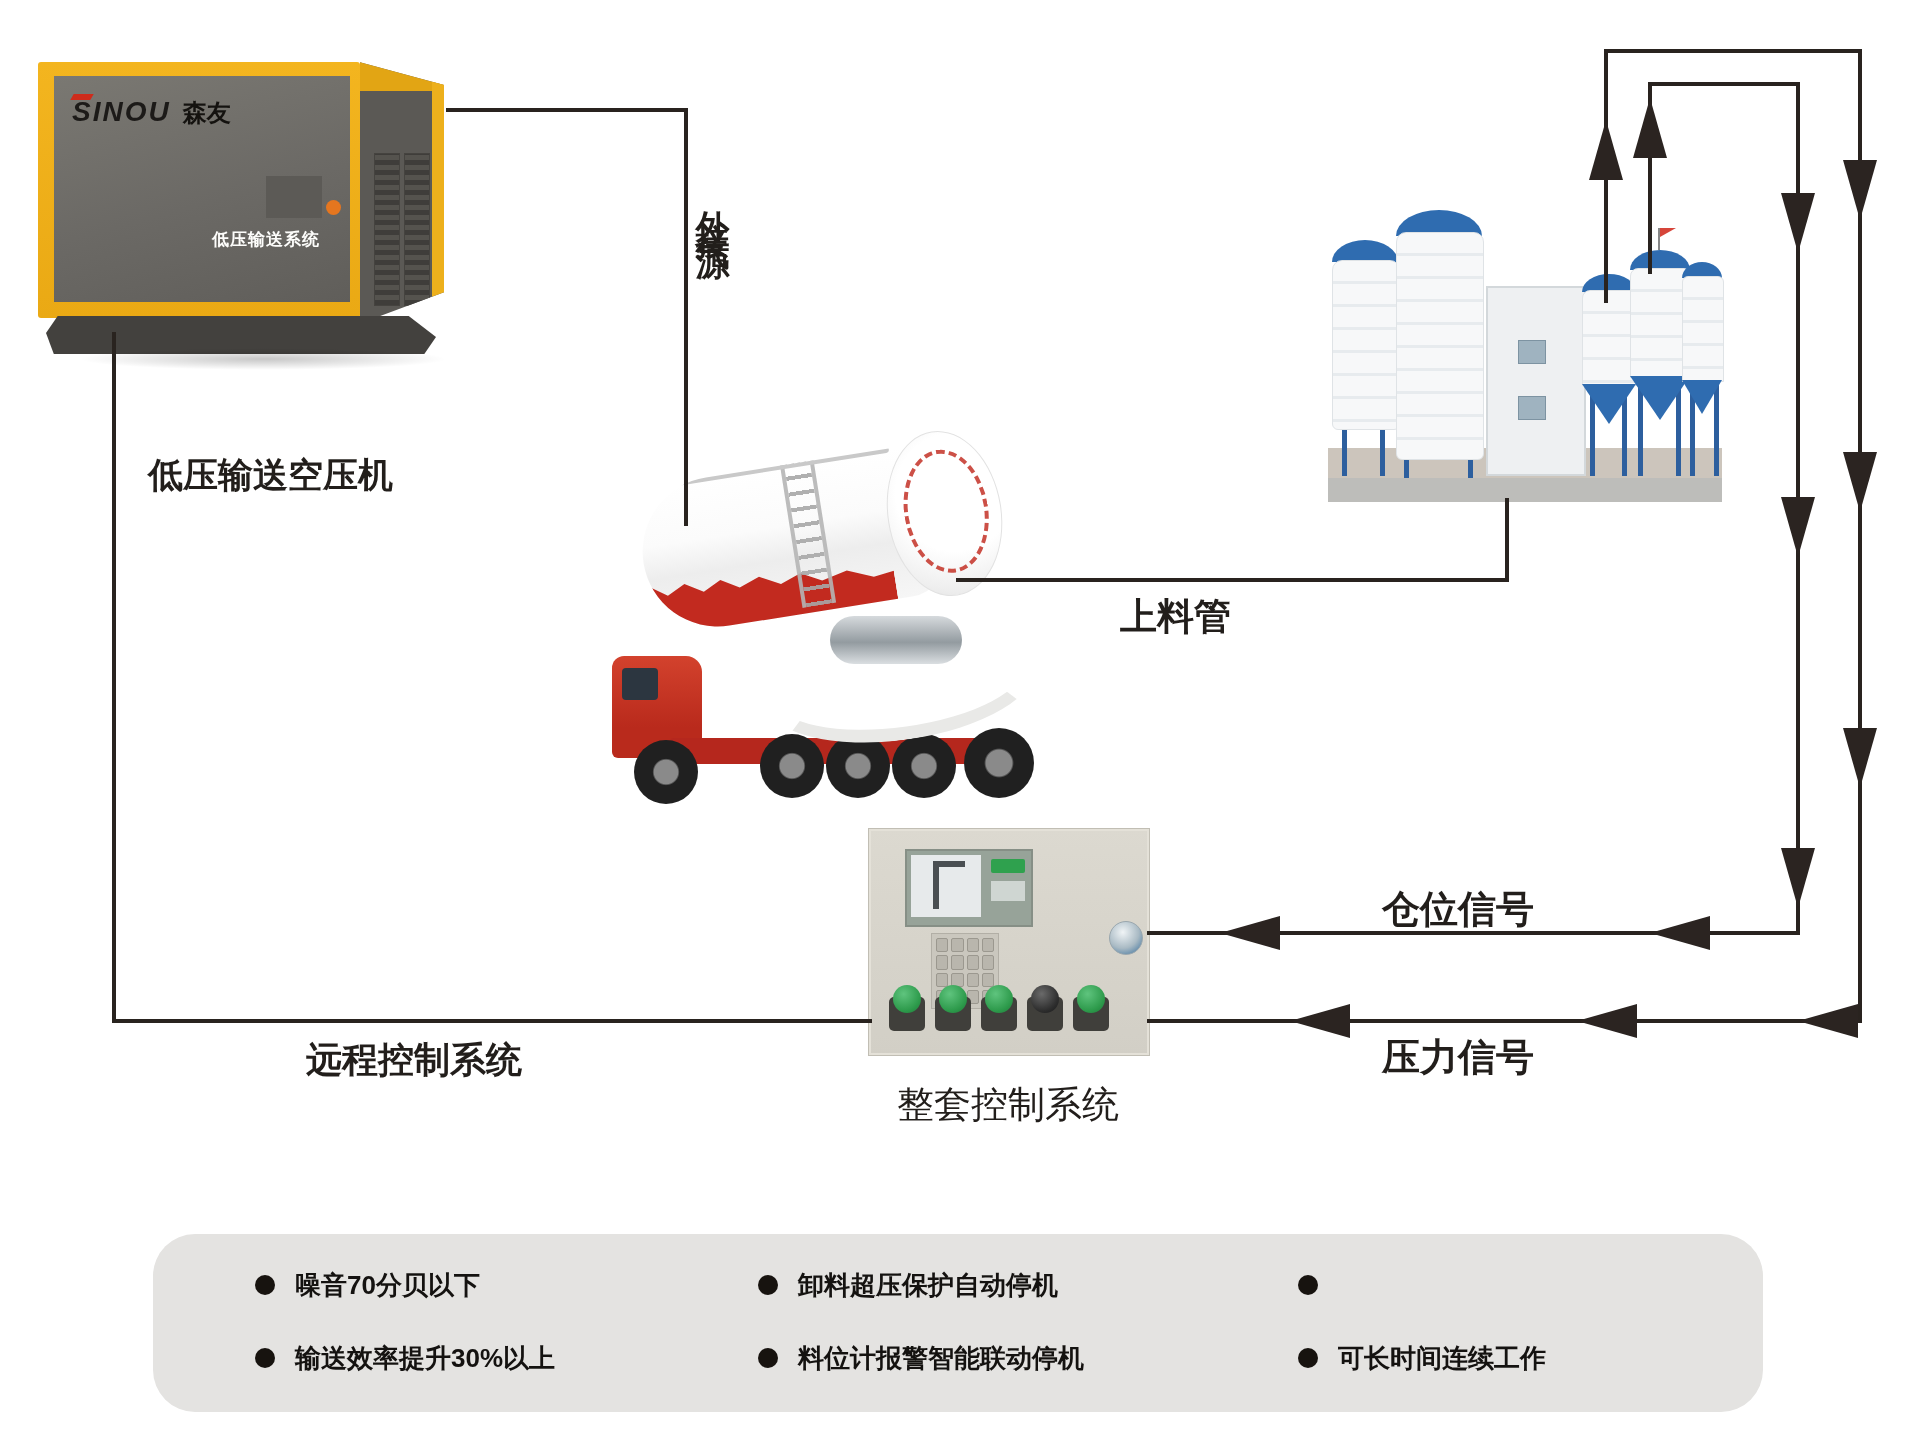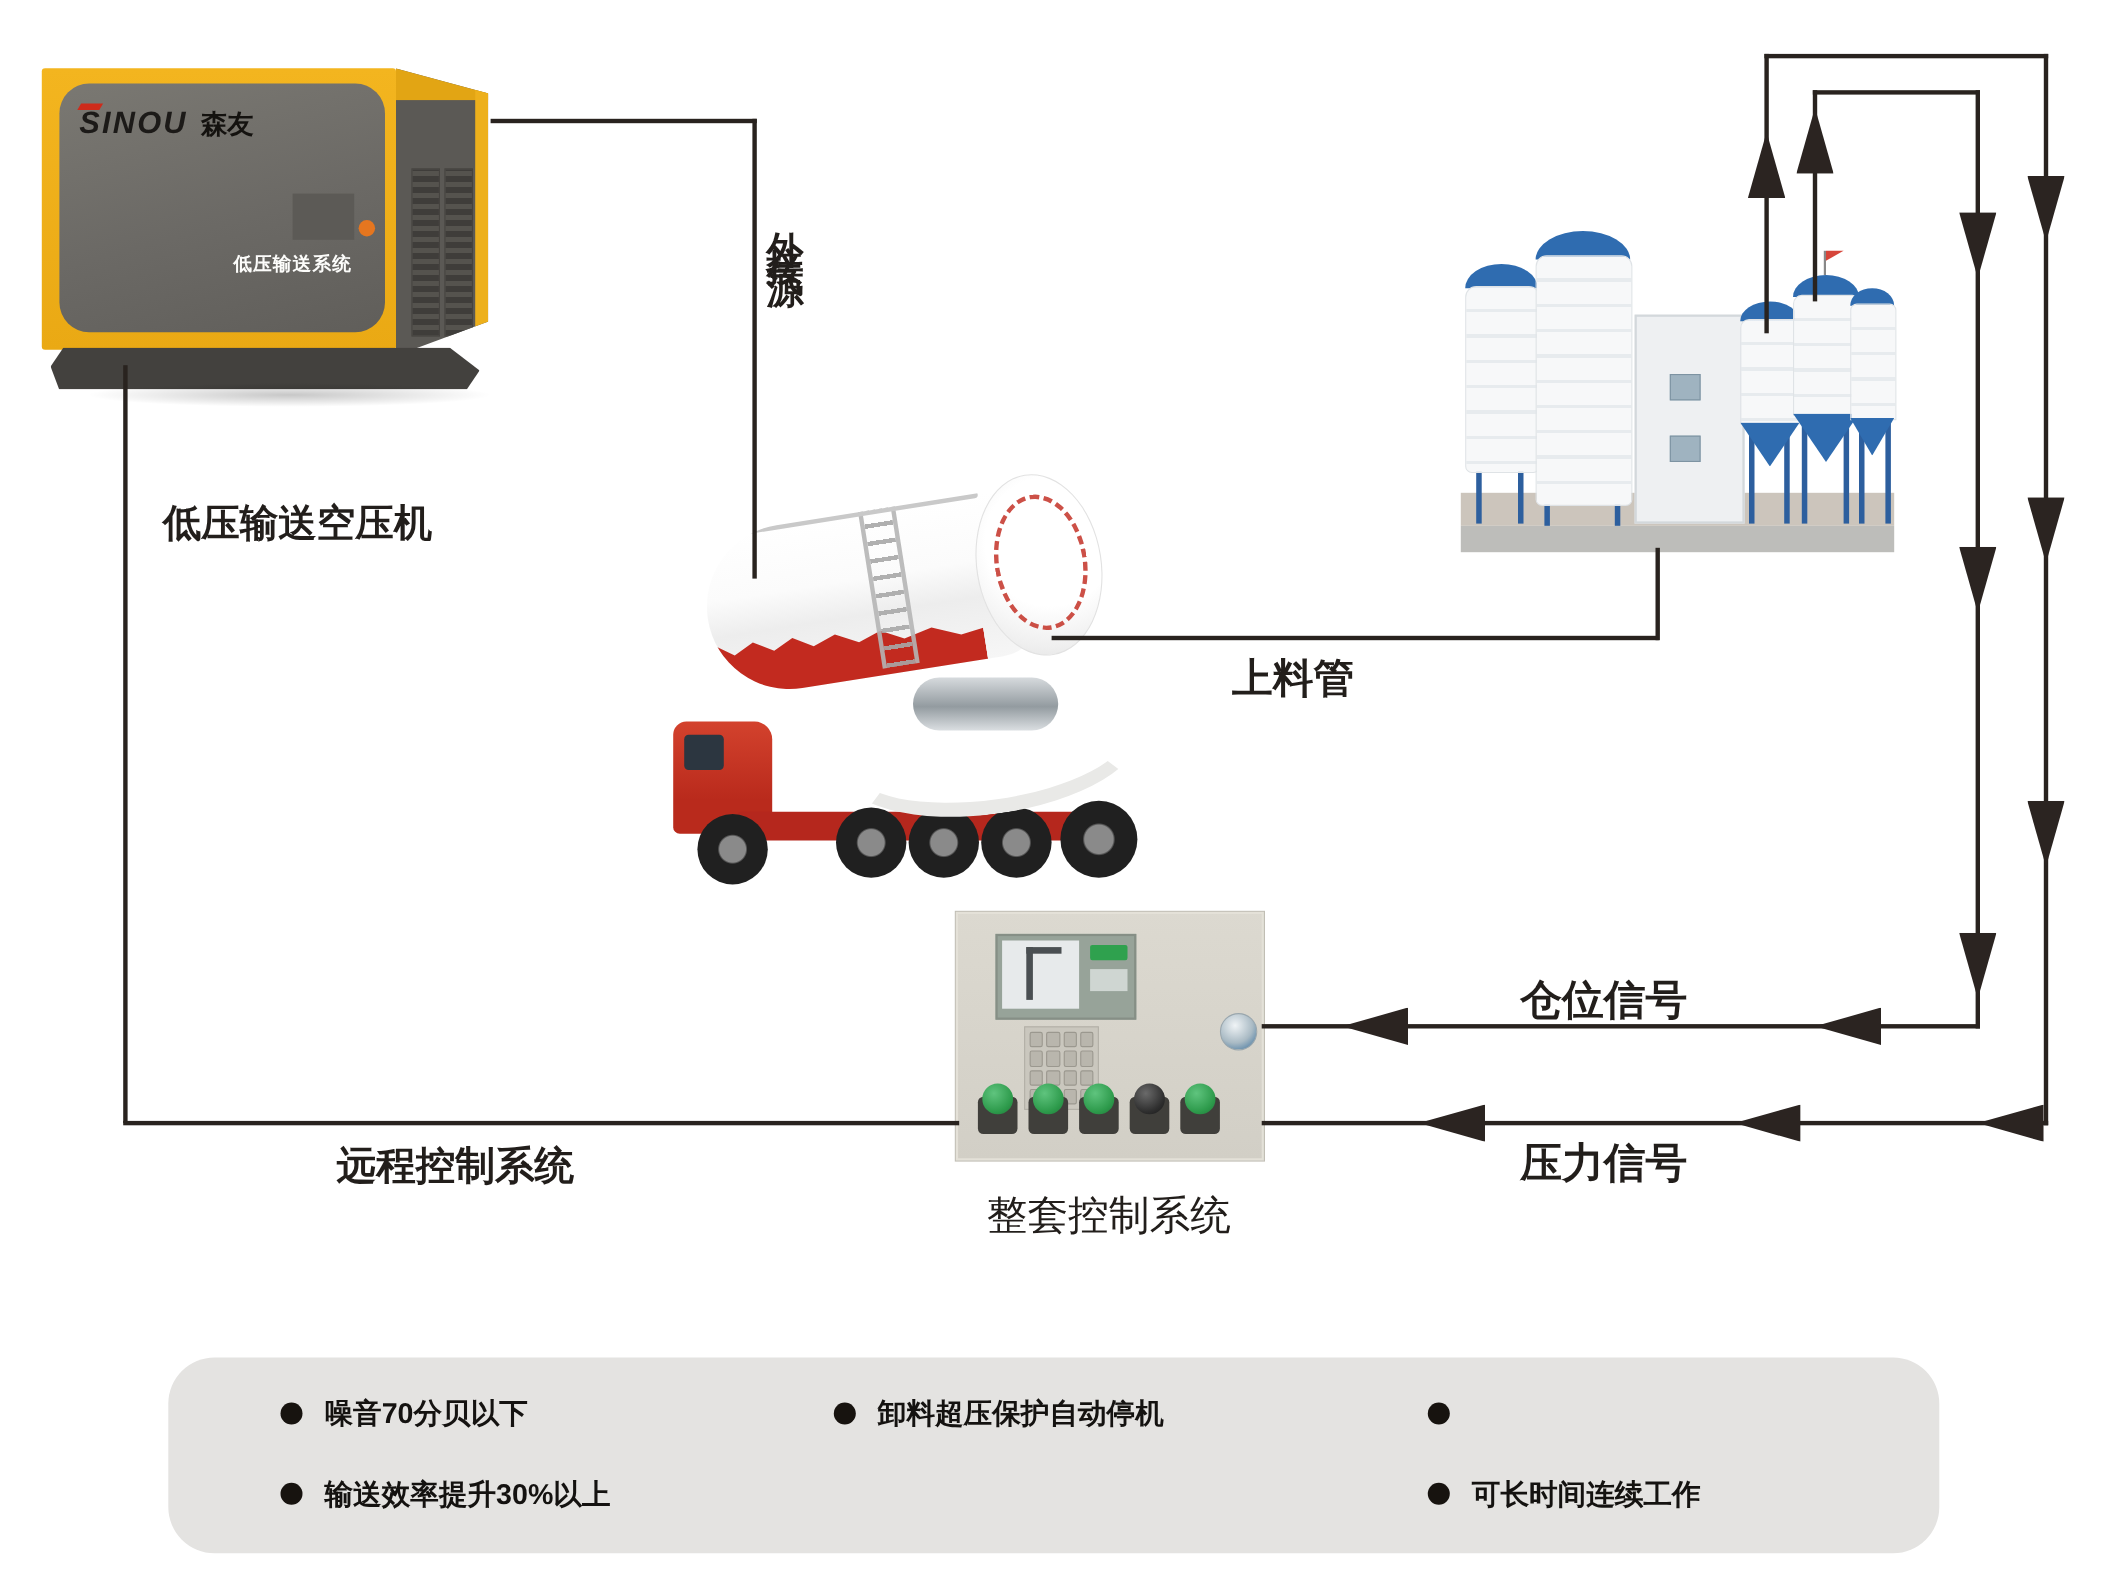--- a/index.html
+++ b/index.html
@@ -11,21 +11,21 @@
   .ah.up{width:34px;height:60px;clip-path:polygon(50% 0,100% 100%,0 100%);}
   .ah.down{width:34px;height:60px;clip-path:polygon(50% 100%,100% 0,0 0);}
   .ah.left{width:60px;height:34px;clip-path:polygon(0 50%,100% 0,100% 100%);}
   
   .lbl{position:absolute;color:#221e1b;font-weight:600;white-space:nowrap;}
   .lbl.vert{writing-mode:vertical-rl;letter-spacing:12px;font-size:34px;line-height:1;}
   .lbl.center{text-align:center;white-space:normal;}
   
   .compressor{position:absolute;left:38px;top:48px;width:410px;height:312px;}
   .comp-front{position:absolute;left:0;top:14px;width:322px;height:256px;background:linear-gradient(180deg,#f3b51f,#eaa914);border-radius:3px;}
-  .comp-panel{position:absolute;left:16px;top:14px;width:296px;height:226px;background:linear-gradient(165deg,#7a7872,#6b6965 55%,#605e5a);border-radius:27px;}
+  .comp-panel{position:absolute;left:16px;top:14px;width:296px;height:226px;background:linear-gradient(165deg,#7a7872,#6b6965 55%,#605e5a);}
   .comp-logo{position:absolute;left:18px;top:20px;}
   .sinou{font-style:italic;font-weight:800;font-size:28px;letter-spacing:2px;color:#1c1a18;}
   .sinou-accent{position:absolute;left:0;top:-2px;width:20px;height:6px;background:#ce2b1b;transform:skewX(-30deg);}
   .senyou{font-weight:700;font-size:24px;color:#14120f;margin-left:12px;}
   .comp-screen{position:absolute;left:212px;top:100px;width:56px;height:42px;background:#5c5a56;}
   .comp-dot{position:absolute;left:272px;top:124px;width:15px;height:15px;border-radius:50%;background:#e5761f;}
   .comp-sublabel{position:absolute;left:158px;top:152px;font-size:17px;font-weight:600;color:#fdfdfb;letter-spacing:1px;white-space:nowrap;}
   .comp-side{position:absolute;left:322px;top:0;width:84px;height:284px;background:#5b5955;clip-path:polygon(0 5%,100% 13%,100% 86%,0 97%);}
   .comp-side .side-top{position:absolute;left:0;top:0;width:100%;height:15%;background:#e2a514;}
   .comp-side .side-edge{position:absolute;right:0;top:0;width:12px;height:100%;background:#edb01c;}
@@ -251,20 +251,24 @@
         <span>噪音70分贝以下</span>
       </div>
     <div class="feature" style="left:102px;top:102px;">
         <span class="dot"></span>
         <span>输送效率提升30%以上</span>
       </div>
     <div class="feature" style="left:605px;top:29px;">
         <span class="dot"></span>
         <span>卸料超压保护自动停机</span>
       </div>
+    <div class="feature" style="left:605px;top:102px;">
+        <span class="dot"></span>
+        <span>料位计报警智能联动停机</span>
+      </div>
     <div class="feature" style="left:1145px;top:29px;">
         <span class="dot"></span>
       </div>
     <div class="feature" style="left:1145px;top:102px;">
         <span class="dot"></span>
         <span>可长时间连续工作</span>
       </div>
   </div>
 
 </div>

